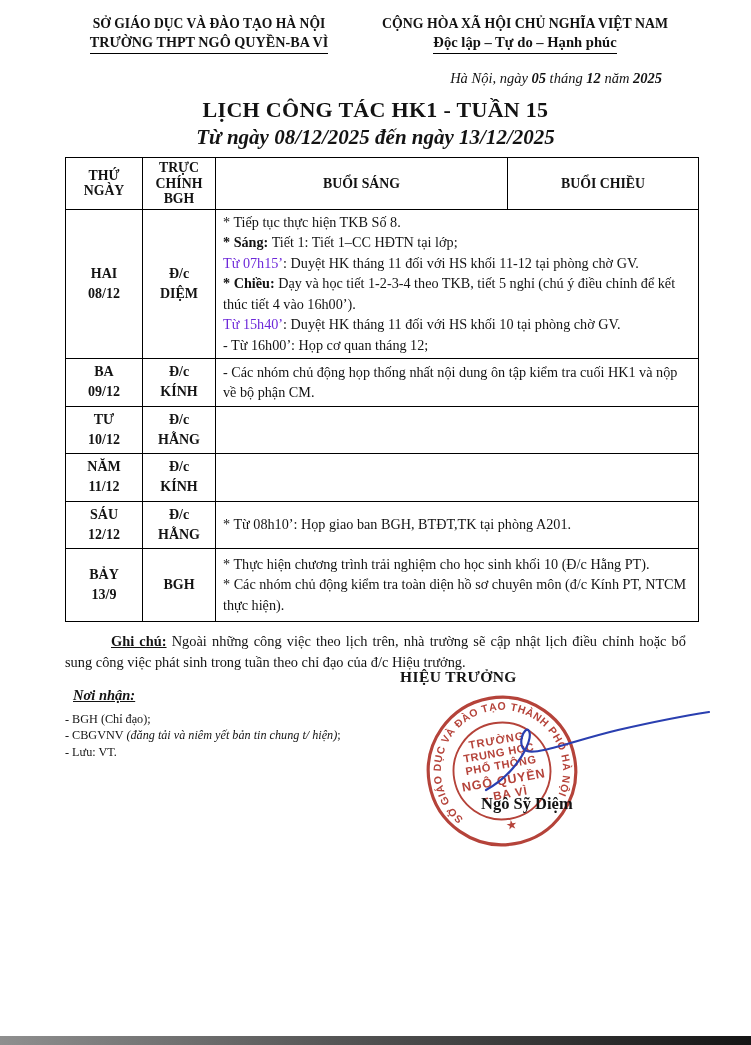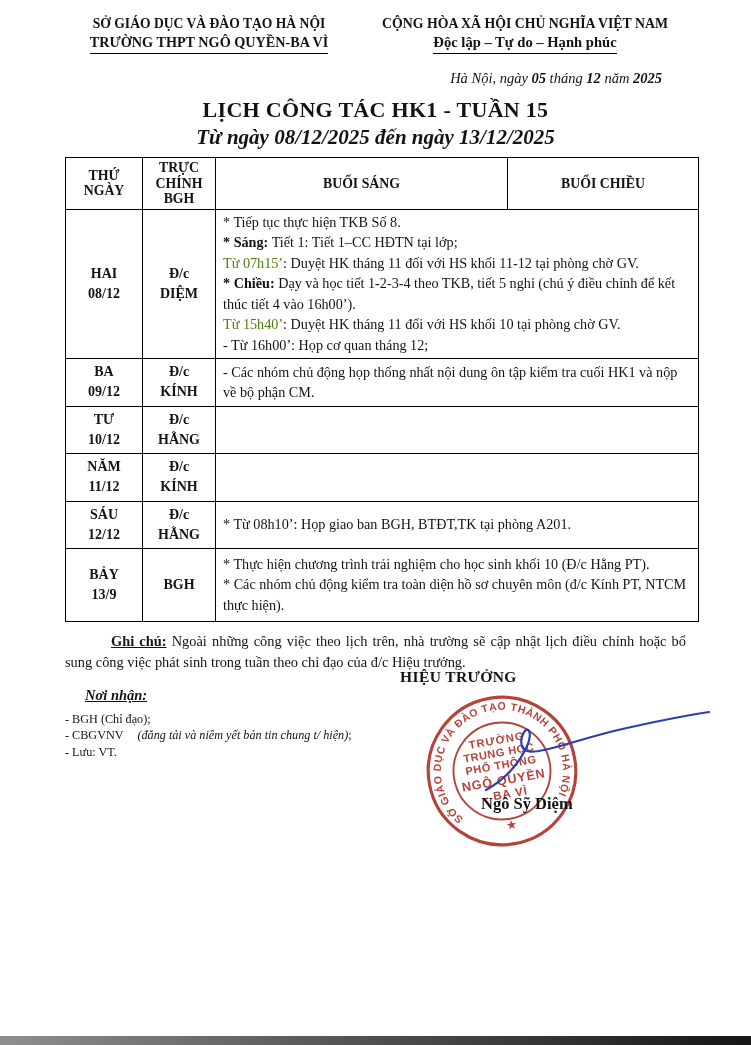--- a/index.html
+++ b/index.html
@@ -35,31 +35,31 @@
   .duty-cell{width:68px;text-align:center;vertical-align:middle;font-weight:bold;font-size:14px;line-height:20px;margin-left:16px;}
   .content-cell{vertical-align:middle;padding:2px 6px 2px 7px;font-size:14.2px;line-height:20.6px;}
   tbody tr:nth-child(1) td{height:142px;}
   tbody tr:nth-child(1) .content-cell{vertical-align:top;}
   tbody tr:nth-child(2) td{height:43px;}
   tbody tr:nth-child(3) td{height:42px;}
   tbody tr:nth-child(4) td{height:43px;}
   tbody tr:nth-child(5) td{height:42px;}
   tbody tr:nth-child(6) td{height:68px;}
   .seg.b{font-weight:bold;}
-  .seg.blue{color:#4d7c0f;}
+  .seg.blue{color:#6d28d9;}
 
   
   .note{margin-top:9px;text-align:justify;font-size:14.4px;line-height:21px;text-indent:46px;}
   .note .lbl{font-weight:bold;text-decoration:underline;}
 
   
   .recips{margin-top:14px;width:340px;}
-  .recips .rh{font-weight:bold;font-style:italic;text-decoration:underline;font-size:14.5px;margin-left:20px;margin-bottom:7px;}
+  .recips .rh{font-weight:bold;font-style:italic;text-decoration:underline;font-size:14.5px;margin-left:8px;margin-bottom:7px;}
   .recips .ri{font-size:12.2px;line-height:16.5px;}
-  .recips .it{font-style:italic;margin-left:11px;}
+  .recips .it{font-style:italic;}
 
   
   .sig{position:absolute;left:400px;top:668px;width:300px;height:190px;}
   .sig .role{font-weight:bold;font-size:15.5px;letter-spacing:.4px;}
   .stamp{position:absolute;left:23px;top:24px;width:158px;height:158px;transform:rotate(-10deg);}
   .autograph{position:absolute;left:78px;top:32px;width:235px;height:115px;}
   .sig .name{position:absolute;left:81px;top:126px;width:150px;font-weight:bold;font-size:16.5px;}
 
   
   .scanband{position:absolute;left:0;bottom:0;width:751px;height:9px;

